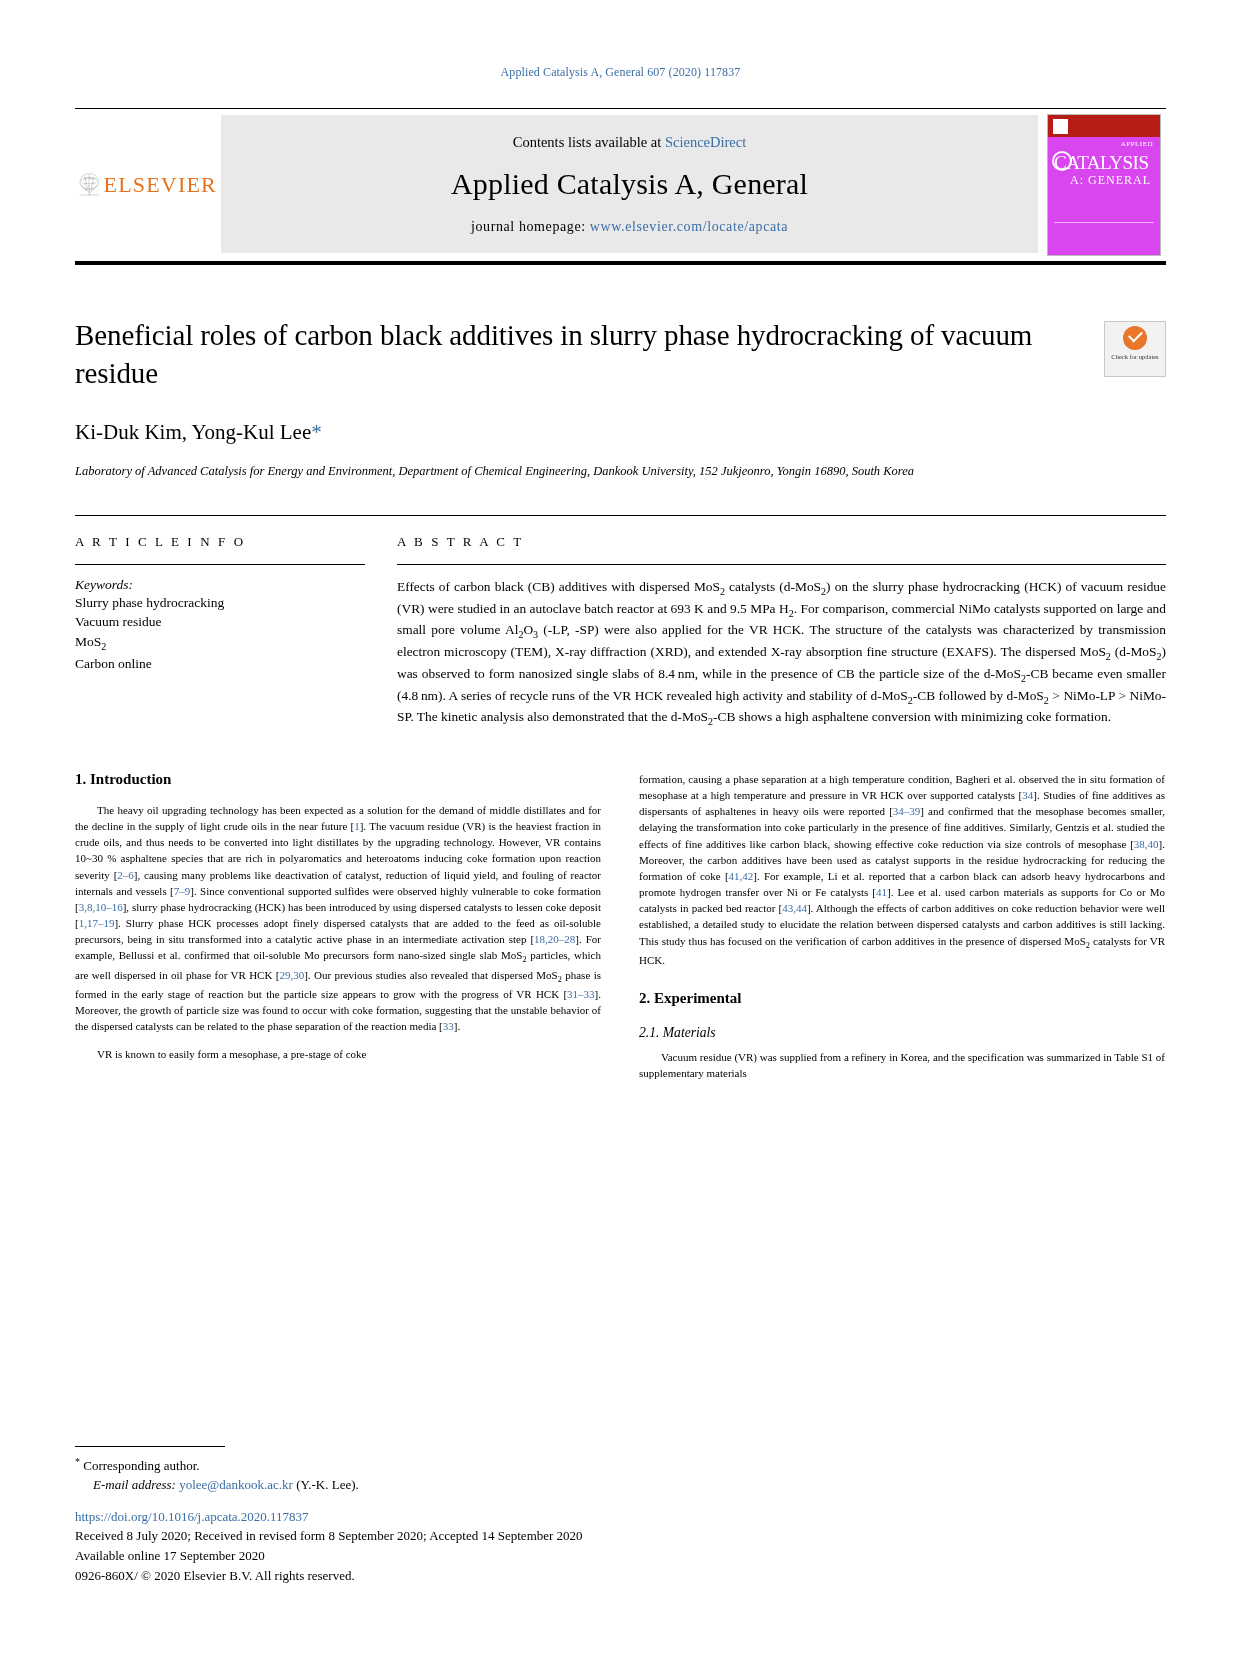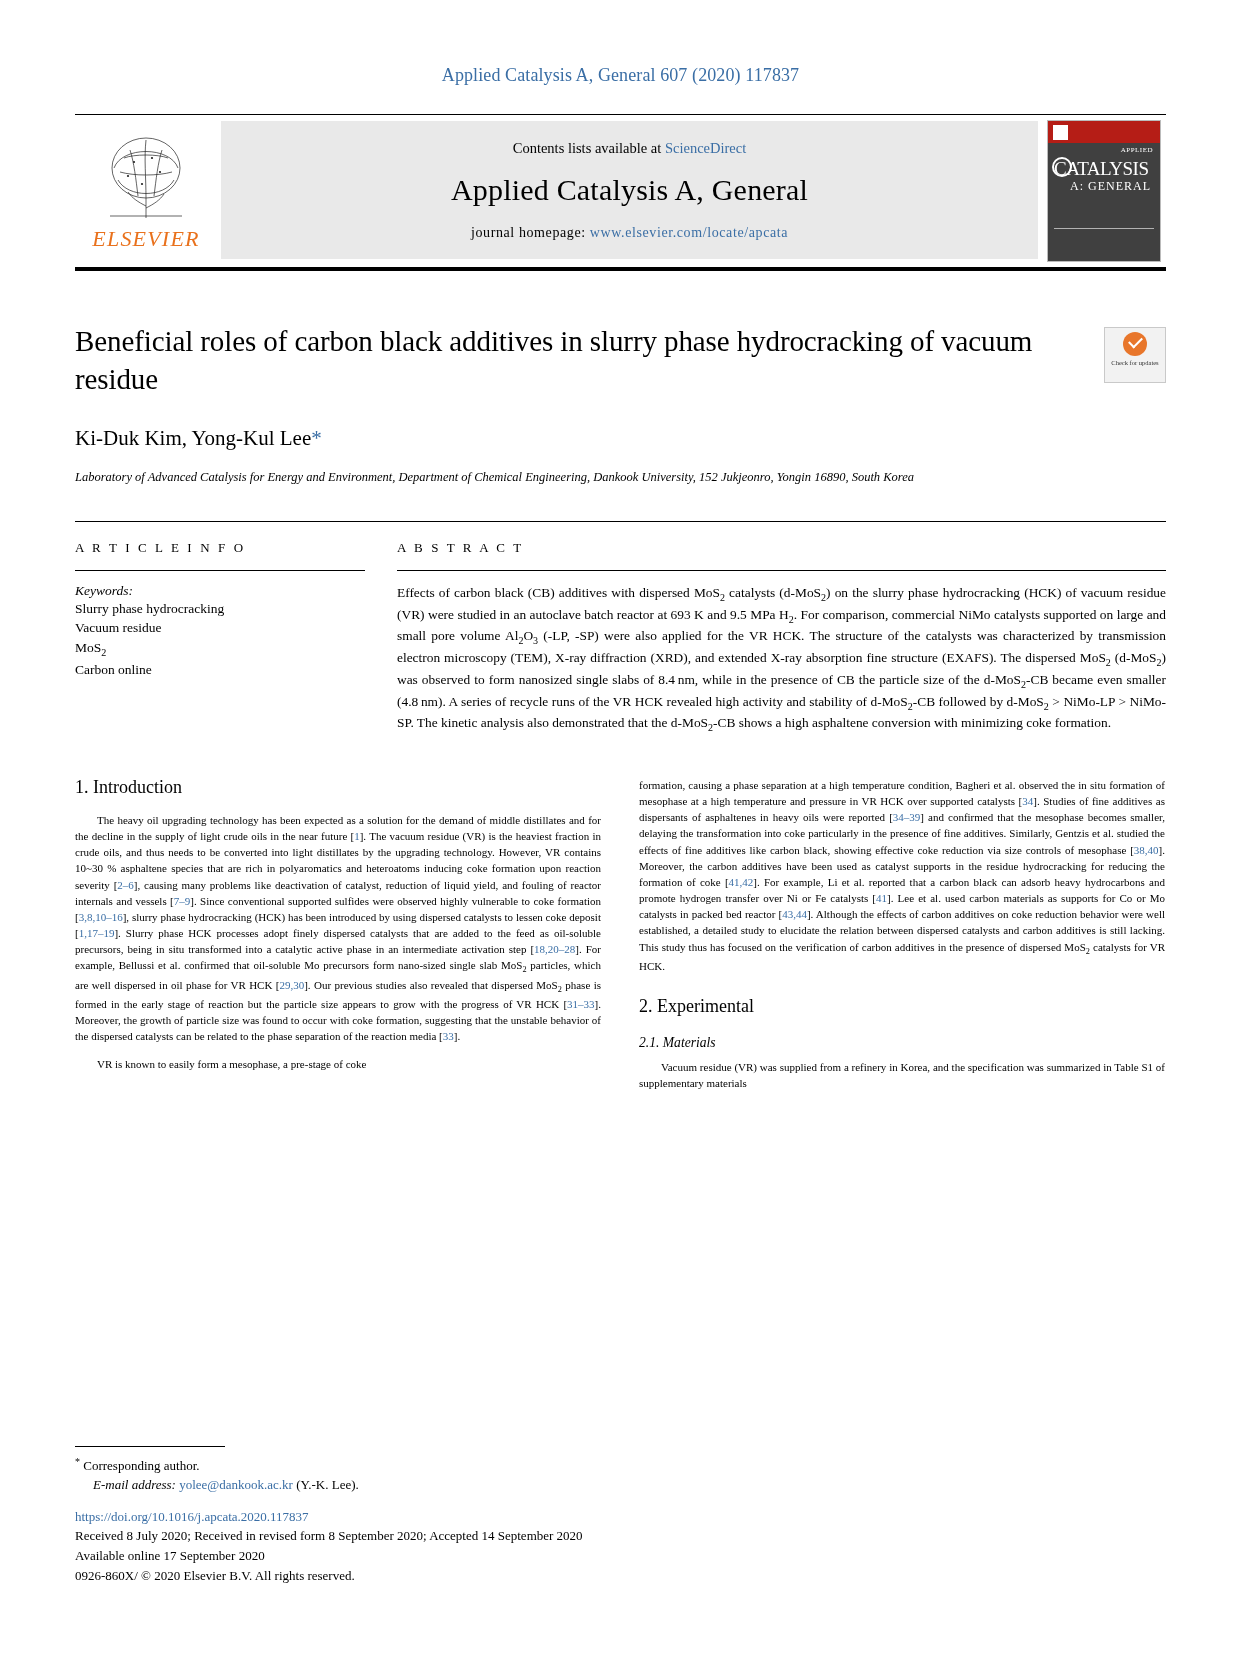--- a/index.html
+++ b/index.html
@@ -18,43 +18,42 @@
     position: relative;
     width: 1241px;
     height: 1654px;
     box-sizing: border-box;
     padding: 0 75px;
   }
 
   
   .runninghead {
     text-align: center;
-    font-size: 18px;
+    font-size: 12px;
     color: #3a6ea5;
     padding-top: 65px;
     letter-spacing: .1px;
   }
 
   
   .masthead {
     margin-top: 28px;
     border-top: 1.6px solid #000;
     border-bottom: 4px solid #000;
     display: flex;
     align-items: stretch;
     height: 152px;
   }
   .mast-logo {
     width: 142px;
     display: flex;
-    flex-direction: column;
+    flex-direction: row;
     align-items: center;
     justify-content: center;
     padding: 4px 0 6px;
-    font-style: italic;
   }
   .tree-svg { display:block; }
   .elsevier-word {
     color: #E9711C;
     font-family: "Liberation Serif", serif;
     font-size: 22px;
     letter-spacing: 1.2px;
     margin-top: 2px;
   }
   .mast-center {
@@ -85,21 +84,21 @@
   .homepage-line .url { color: #3a6ea5; }
   .mast-cover {
     width: 124px;
     display: flex;
     align-items: center;
     justify-content: center;
   }
   .cover-img {
     width: 112px;
     height: 140px;
-    background: #404040;
+    background: #d946ef;
     position: relative;
     overflow: hidden;
     border: 1px solid #bbb;
   }
   .cover-topbar {
     position:absolute; top:0; left:0; right:0; height:22px;
     background:#b51d16;
   }
   .cover-sq {
     position:absolute; top:4px; left:5px; width:15px; height:15px;
@@ -208,22 +207,22 @@
   .abs-rule { border-top: 1px solid #000; margin: 8px 0 12px; }
 
   
   .body-wrap {
     margin-top: 42px;
     display: flex;
     gap: 38px;
   }
   .bcol { width: 526px; }
   h2.sec {
-    font-size: 18px;
-    font-weight: normal;
+    font-size: 15px;
+    font-weight: bold;
     margin: 0 0 14px 0;
   }
   h3.subsec {
     font-size: 13.6px;
     font-style: italic;
     font-weight: normal;
     margin: 18px 0 8px 0;
   }
   p.para {
     font-size: 11px;

